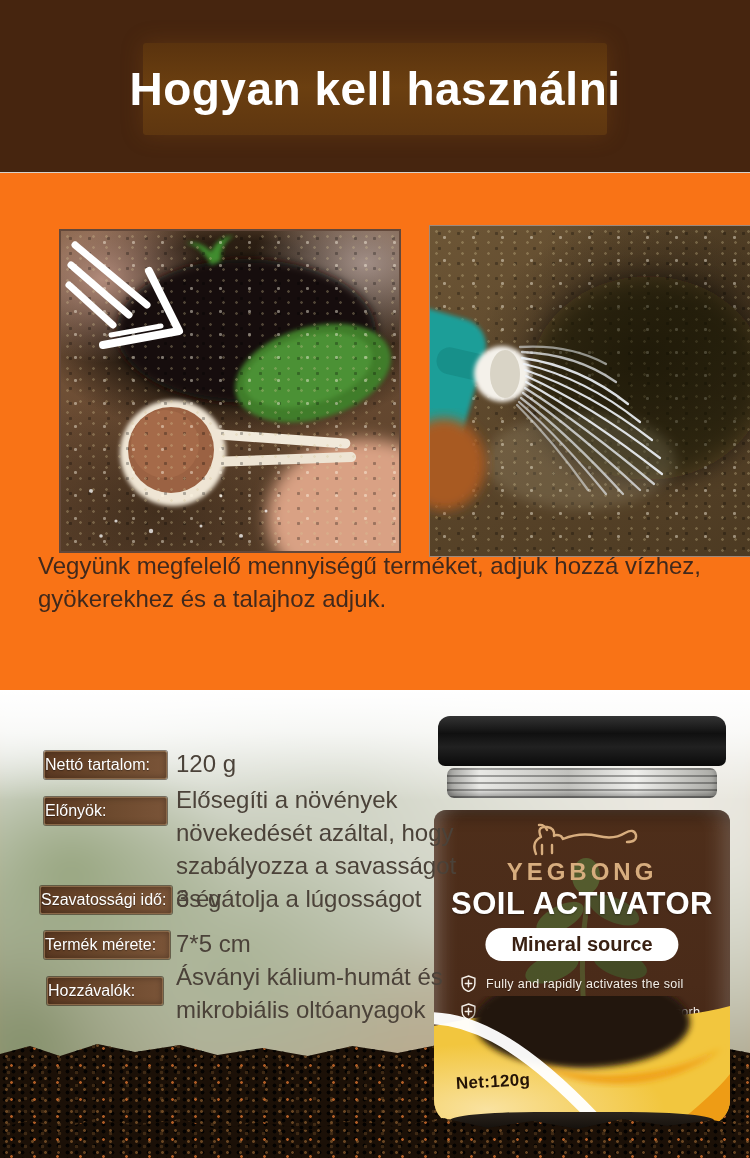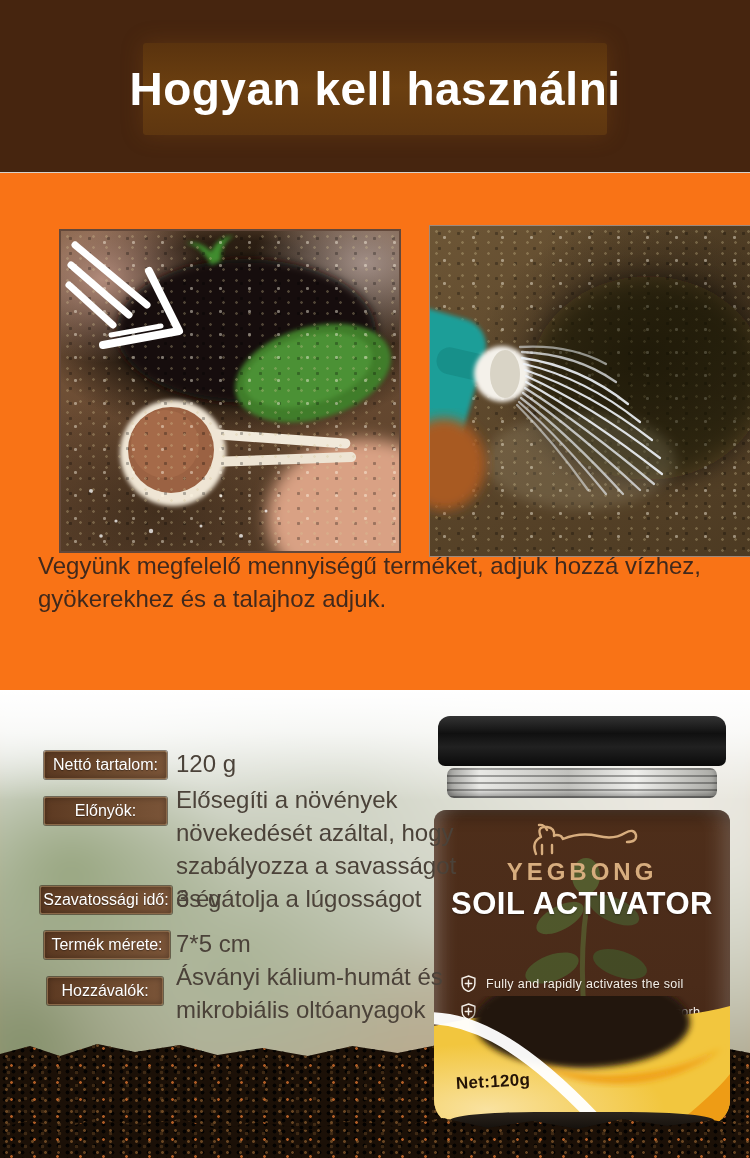--- a/index.html
+++ b/index.html
@@ -63,21 +63,21 @@
         radial-gradient(circle, rgba(66,44,22,.9) 0 1.4px, transparent 2.1px),
         radial-gradient(circle, rgba(0,0,0,.85) 0 1.6px, transparent 2.3px);
       background-size:23px 17px,13px 11px,17px 13px,9px 7px;
       clip-path:polygon(0 14px,4% 6px,8% 16px,13% 4px,18% 12px,24% 5px,29% 15px,35% 8px,41% 16px,
         47% 6px,53% 13px,59% 4px,65% 14px,71% 7px,77% 15px,83% 5px,89% 12px,95% 6px,100% 13px,
         100% 100%,0 100%);}
   .soil-back{top:350px;height:118px;}
   .soil-front{top:424px;height:44px;}
 
   
-  .spec-label{position:absolute;height:26px;line-height:26px;text-align:center;color:#ffffff;
+  .spec-label{position:absolute;height:26px;line-height:26px;text-align:left;color:#ffffff;
       font-size:16px;border-radius:2px;white-space:nowrap;
       background:linear-gradient(90deg,#5d3a22 0%,#6d4a2e 55%,#7a5438 100%);
       border:1px solid #8a6848;box-shadow:0 0 0 1px rgba(45,26,12,.55), inset 0 0 6px rgba(0,0,0,.3);
       text-shadow:0 1px 1px rgba(0,0,0,.4);}
   .spec-value{position:absolute;color:#4b4239;font-size:24px;line-height:33px;}
 
   
   .jar{position:absolute;left:432px;top:26px;width:300px;height:420px;}
   .jar-lid{position:absolute;left:6px;top:0;width:288px;height:50px;border-radius:12px 12px 7px 7px;
       background:linear-gradient(180deg,#343434 0%,#101010 35%,#212121 62%,#0a0a0a 100%);}
@@ -237,20 +237,23 @@
         <svg class="dog-svg" viewBox="0 0 120 42">
           <g stroke="#d7ad7e" stroke-width="2.4" fill="none" stroke-linecap="round" stroke-linejoin="round">
             <path d="M14 36 Q9 24 19 19 Q14 8 25 9 Q33 10 32 18 Q34 16 39 18 L41 21 Q58 14 76 18 Q92 22 103 15 Q112 10 114 17 Q115 24 105 24"></path>
             <path d="M20 36 L20 27"></path>
             <path d="M30 35 L30 27"></path>
             <path d="M25 12 Q22 6 17 7"></path>
           </g>
         </svg>
         <div class="brand">YEGBONG</div>
         <div class="ptitle">SOIL ACTIVATOR</div>
+        <div class="pill">
+          <span>Mineral source</span>
+        </div>
         <div class="feat feat-1">
           <svg width="17" height="17" viewBox="0 0 16 16">
             <g stroke="#f4efe8" stroke-width="1.4" fill="none" stroke-linecap="round">
               <path d="M8 1 L14 3 V8 C14 12 11 14.5 8 15.5 C5 14.5 2 12 2 8 V3 Z"></path>
               <path d="M8 5 V11 M5 8 H11"></path>
             </g>
           </svg>
           <span>Fully and rapidly activates the soil</span>
         </div>
         <div class="feat feat-2">

